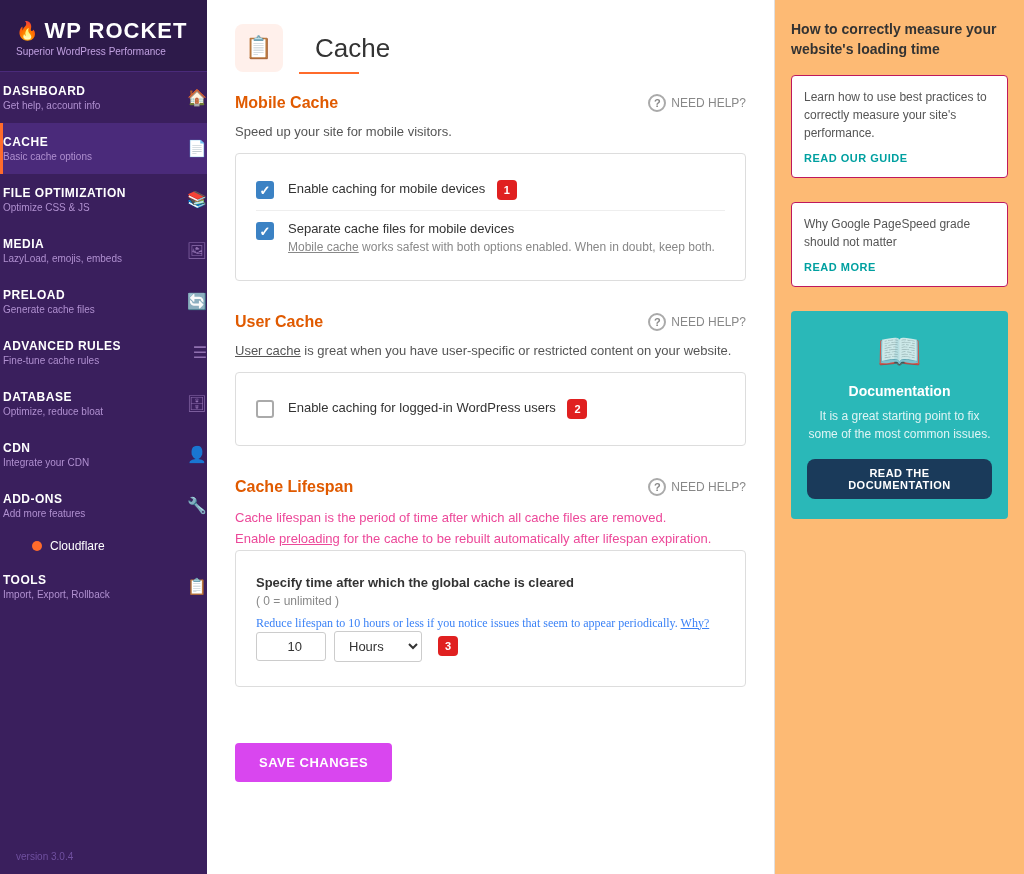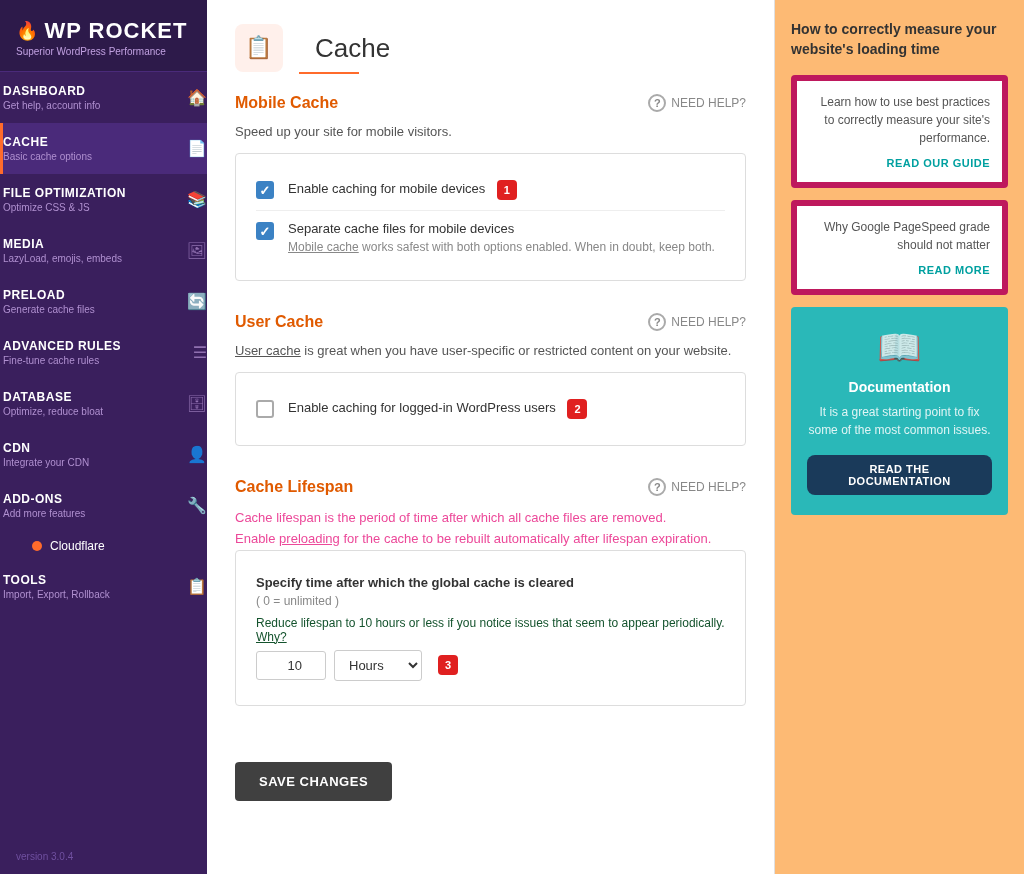--- a/index.html
+++ b/index.html
@@ -230,22 +230,23 @@
       color: #333;
       margin-bottom: 4px;
     }
     .lifespan-subtitle {
       font-size: 12px;
       color: #888;
       margin-bottom: 8px;
     }
     .lifespan-hint {
       font-size: 12px;
-      color: #14532d;
-      margin-bottom: 6px;
+      color: #3b82f6;
+      margin-bottom: 0;
+      font-family: Liberation Serif, serif;
     }
     .lifespan-input-row {
       display: flex;
       align-items: center;
       gap: 8px;
     }
     .lifespan-input {
       width: 70px;
       border: 1px solid #ccc;
       border-radius: 3px;
@@ -259,21 +260,21 @@
       border-radius: 3px;
       padding: 6px 10px;
       font-size: 13px;
       color: #333;
       background: #fff;
       cursor: pointer;
     }
 
     
     .save-btn {
-      background: #404040;
+      background: #d946ef;
       color: #fff;
       border: none;
       border-radius: 4px;
       padding: 12px 24px;
       font-size: 13px;
       font-weight: 700;
       letter-spacing: 0.5px;
       cursor: pointer;
       margin-top: 24px;
       text-transform: uppercase;
@@ -291,25 +292,24 @@
     }
     .right-panel-title {
       font-size: 14px;
       font-weight: 700;
       color: #333;
       margin-bottom: 16px;
       line-height: 1.4;
     }
     .help-card {
       background: #fff;
-      border: 6px solid #be185d;
+      border: 1px solid #be185d;
       border-radius: 4px;
       padding: 12px;
-      margin-bottom: 12px;
-      text-align: right;
+      margin-bottom: 24px;
     }
     .help-card-text {
       font-size: 12px;
       color: #555;
       line-height: 1.5;
       margin-bottom: 8px;
     }
     .help-card-link {
       font-size: 11px;
       font-weight: 700;

